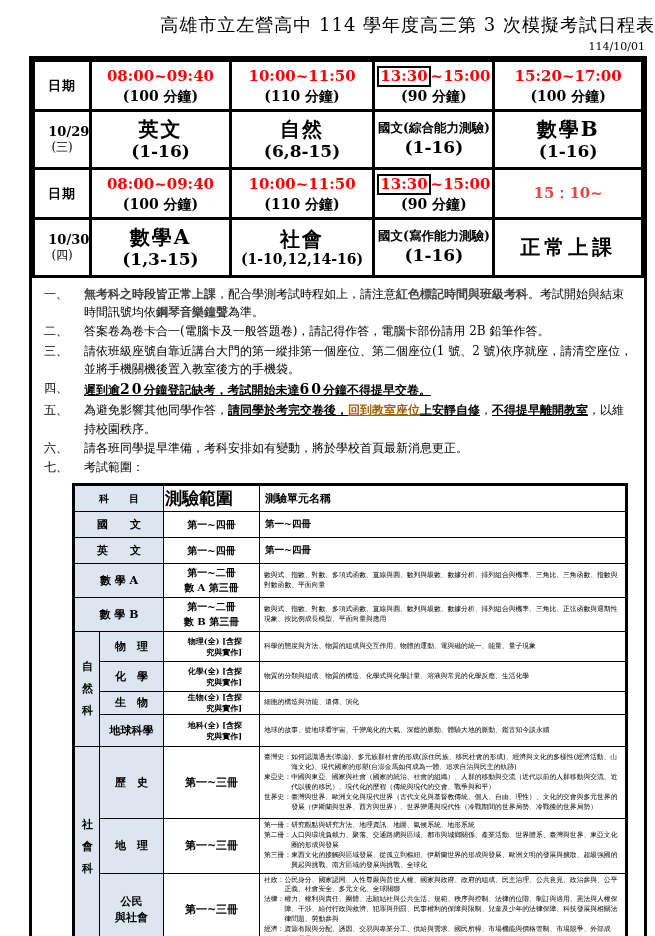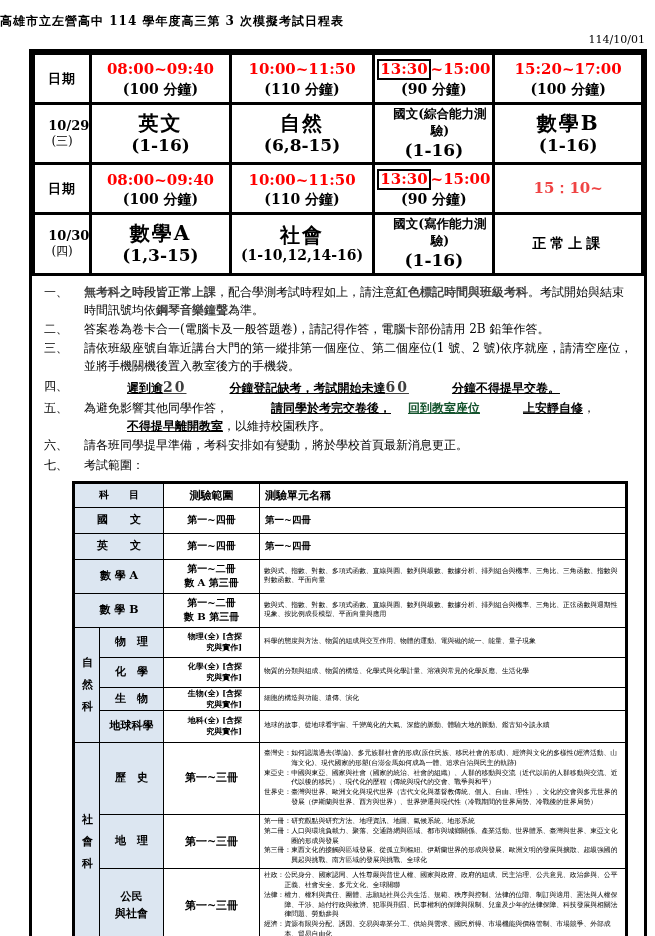--- a/index.html
+++ b/index.html
@@ -1,52 +1,52 @@
 <!DOCTYPE html>
 <html><head>
 <meta charset="utf-8">
 <style>
   html,body{margin:0;padding:0;background:#fff;}
   .page{width:655px;height:936px;background:#fff;color:#000;position:relative;overflow:hidden;
         font-family:"DejaVu Serif","Liberation Serif",serif;}
-  .doc-title{text-align:left;font-size:12px;font-weight:bold;padding-top:13px;letter-spacing:1px;}
+  .doc-title{text-align:right;font-size:18px;font-weight:normal;padding-top:13px;letter-spacing:1px;}
   .doc-date{text-align:right;font-size:11px;padding:3px 10px 3px 0;}
   .outer-box{margin-left:29px;width:618px;border:3px solid #000;box-sizing:border-box;background:#fff;}
 
   
   table.sched{width:100%;border-collapse:collapse;table-layout:fixed;}
   table.sched td{border:3px solid #000;text-align:center;vertical-align:middle;padding:1px 0;}
   tr.h-row{height:50px;} tr.b-row{height:58px;}
   .corner{font-size:13px;font-weight:bold;letter-spacing:1px;}
   .time{color:#f00;font-weight:bold;font-size:15px;line-height:1.35;}
   .boxed{border:2px solid #000;display:inline-block;padding:0 1px;line-height:1.15;}
   .dur{font-size:14px;font-weight:bold;line-height:1.3;}
   .dcell .d1{font-size:13px;font-weight:bold;text-align:right;} .dcell .d2{font-size:12px;}
   .subj{font-size:20px;font-weight:bold;letter-spacing:2px;line-height:1.2;}
-  .subj-sm{font-size:12.5px;font-weight:bold;letter-spacing:0;padding-left:12px;}
+  .subj-sm{font-size:12.5px;font-weight:bold;letter-spacing:0;}
   .cls{font-size:17px;font-weight:bold;line-height:1.25;}
   .time-solo{color:#ef4444;font-weight:bold;font-size:15px;}
-  .normal-class{font-size:14px;font-weight:bold;letter-spacing:4px;}
+  .normal-class{font-size:20px;font-weight:bold;letter-spacing:4px;}
 
   
   .notes{padding:7px 10px 2px 4px;font-size:12px;line-height:1.52;}
   .note{position:relative;padding-left:48px;margin-bottom:1px;}
   .nnum{position:absolute;left:8px;top:0;}
   .rb{color:#404040;font-weight:bold;}
-  .ub{font-weight:bold;text-decoration:underline;margin-left:43px;}
-  .rub{color:#14532d;font-weight:bold;text-decoration:underline;margin-left:17px;}
-  .num2{color:#404040;font-size:14px;letter-spacing:2px;font-weight:bold;text-decoration:underline;}
+  .ub{font-weight:bold;text-decoration:underline;}
+  .rub{color:#a16207;font-weight:bold;text-decoration:underline;}
+  .num2{color:#000000;font-size:14px;letter-spacing:2px;font-weight:bold;text-decoration:underline;}
 
   
   .scope-wrap{margin:4px 16px 0 40px;}
   table.scope{width:100%;border-collapse:collapse;border:3px solid #000;table-layout:fixed;}
   table.scope td{border:1px solid #000;vertical-align:middle;box-sizing:border-box;}
   .g-col{width:26px;} .s-col{width:64px;} .r-col{width:96px;}
   .hdr-subj{background:#dce6f1;text-align:center;font-size:10px;font-weight:bold;}
-  .hdr-range{text-align:center;font-size:11px;font-weight:bold;}
+  .hdr-range{text-align:left;font-size:17px;font-weight:bold;}
   .hdr-units{text-align:left;font-size:11px;font-weight:bold;padding-left:5px;}
   .subject-cell{background:#dce6f1;text-align:center;font-size:11px;font-weight:bold;white-space:pre-line;line-height:1.5;}
   .group-cell{background:#dce6f1;text-align:center;font-size:11px;font-weight:bold;word-break:break-all;line-height:2.0;padding:0 7px;}
   .range-cell{text-align:center;font-size:10px;font-weight:bold;white-space:pre-line;line-height:1.45;}
   .range-sm{font-size:8px;font-weight:bold;text-align:right;padding:0 17px;}
   .units-cell{font-size:9.5px;font-weight:bold;padding:1px 5px;text-align:left;}
   .units-txt{font-size:6.8px;font-weight:normal;line-height:1.45;padding:2px 4px;text-align:left;}
   .unit-line{display:flex;}
   .ul-label{white-space:nowrap;flex:0 0 auto;}
   .ul-text{flex:1;}

